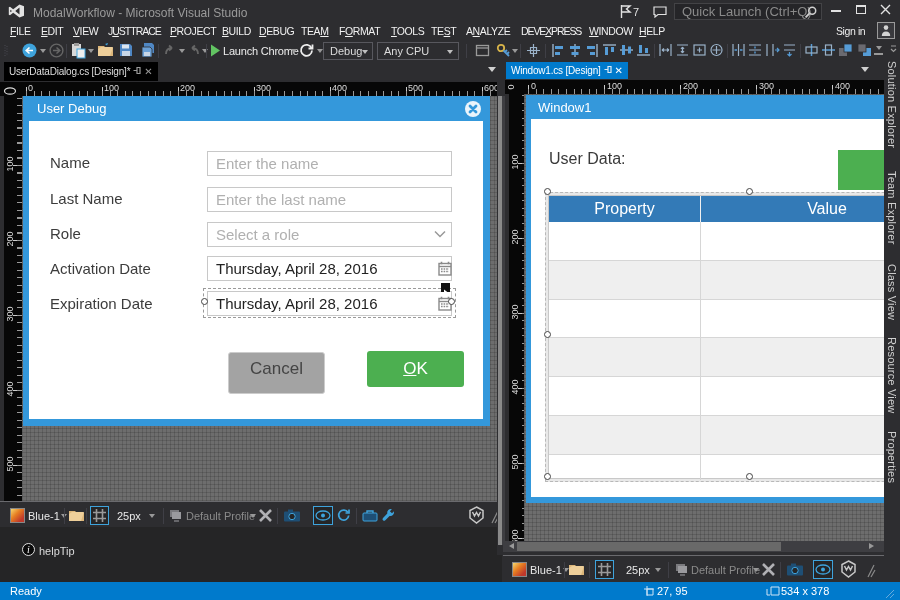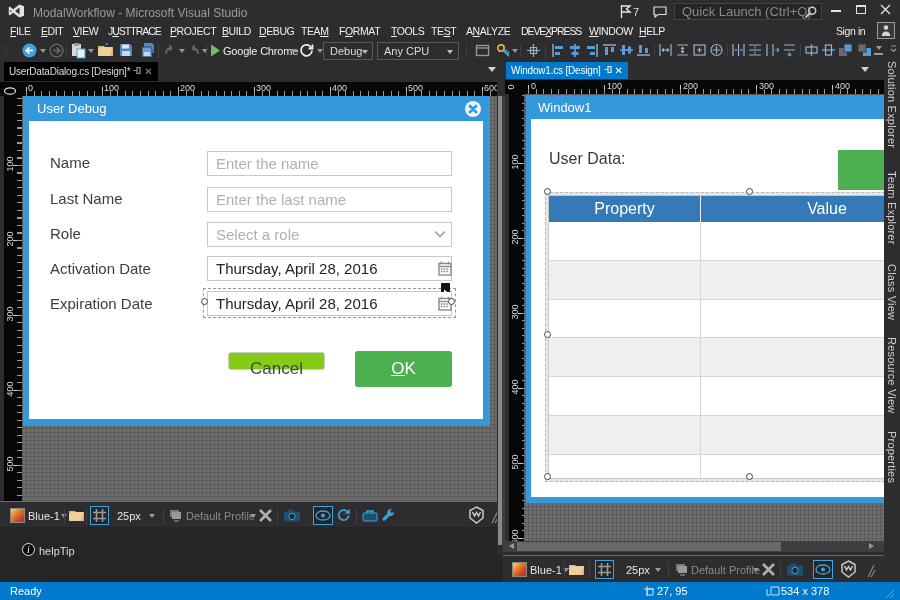--- a/index.html
+++ b/index.html
@@ -146,21 +146,21 @@
       </svg>
   <div class="caret" style="left:179px;top:9px"></div>
   <svg class="abs" style="left:187px;top:4px" width="14" height="13" viewBox="0 0 14 13">
         <path d="M11 10 Q11 4 5 4 M5 4 L8 1.5 M5 4 L8 6.5" stroke="#666" stroke-width="1.8" fill="none"></path>
       </svg>
   <div class="caret" style="left:202px;top:9px"></div>
   <div class="tsep" style="left:206px"></div>
   <svg class="abs" style="left:210px;top:4px" width="11" height="13" viewBox="0 0 11 13">
         <path d="M1 0.5 L10 6.5 L1 12.5 Z" fill="#62c462"></path>
       </svg>
-  <div class="abs" style="left:223px;top:5px;color:#ededed;font-size:11px;letter-spacing:-0.2px">Google Chrome</div>
+  <div class="abs" style="left:223px;top:5px;color:#ededed;font-size:11px;letter-spacing:-0.2px">Launch Chrome</div>
   <div class="caret" style="left:291px;top:9px"></div>
   <svg class="abs" style="left:299px;top:3px" width="15" height="15" viewBox="0 0 15 15">
         <path d="M12.5 5 A5.5 5.5 0 1 0 13 7.5" stroke="#ededed" stroke-width="1.8" fill="none"></path>
         <path d="M13.5 1.5 V5.5 H9.5" fill="none" stroke="#ededed" stroke-width="1.8"></path>
       </svg>
   <div class="caret" style="left:317px;top:9px"></div>
   <div class="combo" style="left:323px;width:50px">Debug<div class="caret" style="right:4px;top:7px;border-top-color:#c0c0c0"></div></div>
   <div class="combo" style="left:377px;width:82px">Any CPU<div class="caret" style="right:5px;top:7px;border-top-color:#c0c0c0"></div></div>
   <div class="tsep" style="left:466px"></div>
   <svg class="abs" style="left:475px;top:3px" width="15" height="15" viewBox="0 0 15 15">
@@ -326,22 +326,22 @@
               <path d="M1 5.5 H13" stroke="#8a8a8a" stroke-width="1.4"></path>
               <path d="M3.5 0.8 V3.2 M10.5 0.8 V3.2" stroke="#8a8a8a" stroke-width="1.6"></path>
               <path d="M3 8 H11 M3 10.5 H11" stroke="#8a8a8a" stroke-width="1.3" stroke-dasharray="1.6 1"></path>
             </svg>
         <div class="abs" style="left:174px;top:167px;width:253px;height:30px;border:1px dashed #9a9a9a"></div>
         <div class="handle" style="left:172px;top:177px"></div>
         <div class="handle" style="left:419px;top:177px"></div>
         <div class="abs" style="left:412px;top:162px;width:9px;height:9px;background:#111"><svg width="9" height="9" viewBox="0 0 9 9">
                 <path d="M3 1.5 L7 4.5 L3 7.5 Z" fill="#fff"></path>
               </svg></div>
-        <div class="btn" style="left:199px;top:231px;width:97px;height:18px;background:#84cc16;border:1px solid #ccc;border-radius:3px;line-height:32px;color:#444">Cancel</div>
-        <div class="btn" style="left:326px;top:230px;width:97px;height:36px;background:#4caf50;border-radius:3px;line-height:36px;color:#fff"><u>O</u>K</div>
+        <div class="btn" style="left:199px;top:231px;width:97px;height:42px;background:#a3a3a3;border:1px solid #ccc;border-radius:3px;line-height:32px;color:#444">Cancel</div>
+        <div class="btn" style="left:338px;top:230px;width:97px;height:36px;background:#4caf50;border-radius:3px;line-height:36px;color:#fff"><u>O</u>K</div>
       </div>
     </div>
   </div>
 
   <div class="dtoolbar" id="ltoolbar" style="left:0;top:440px;width:497px;height:26px">
     <div class="abs" style="left:10px;top:6px;width:15px;height:15px;border:1px solid #888;background:linear-gradient(135deg,#f5d76e 0%,#e67e22 40%,#c0392b 80%)"></div>
     <div class="abs" style="left:28px;top:8px;color:#e8e8e8">Blue-1</div>
     <div class="caret" style="left:61px;top:12px"></div>
     <div class="dsep" style="left:64px"></div>
     <svg class="abs" style="left:68px;top:6px" width="17" height="14" viewBox="0 0 17 14">

